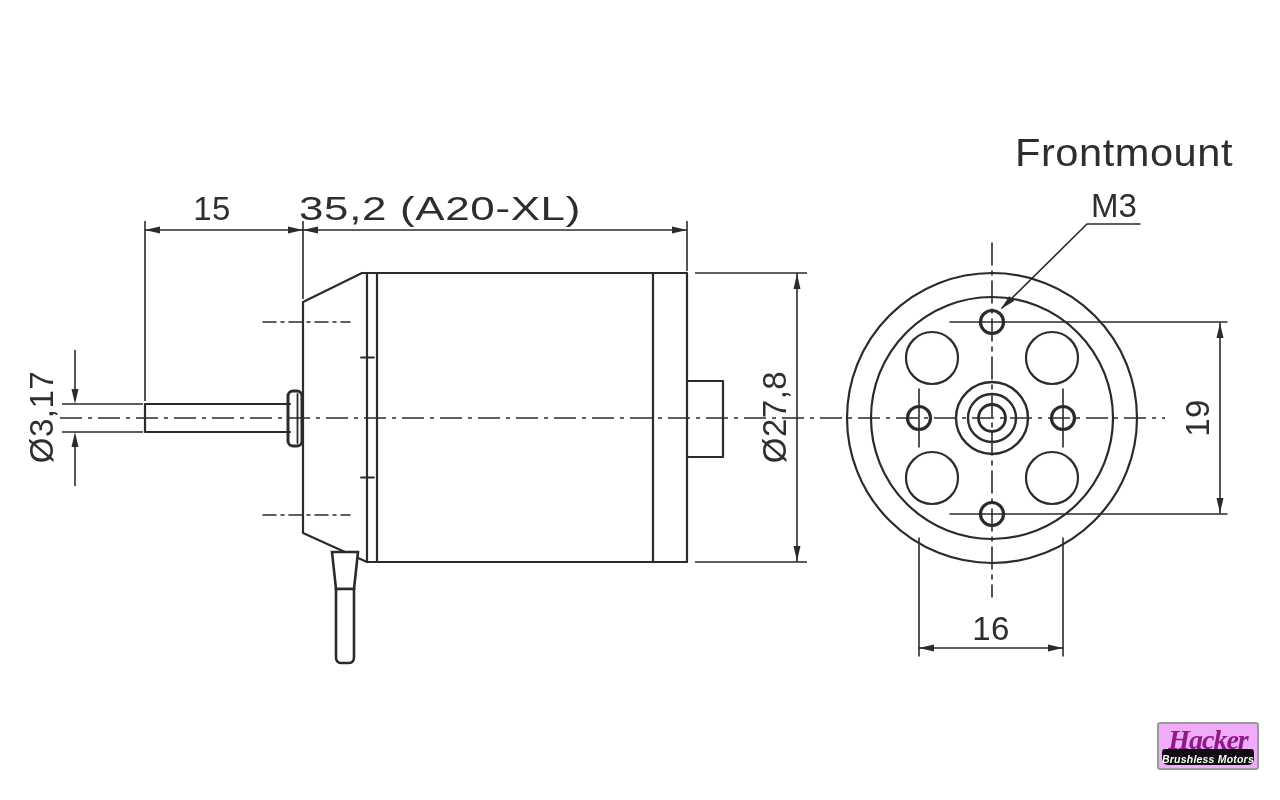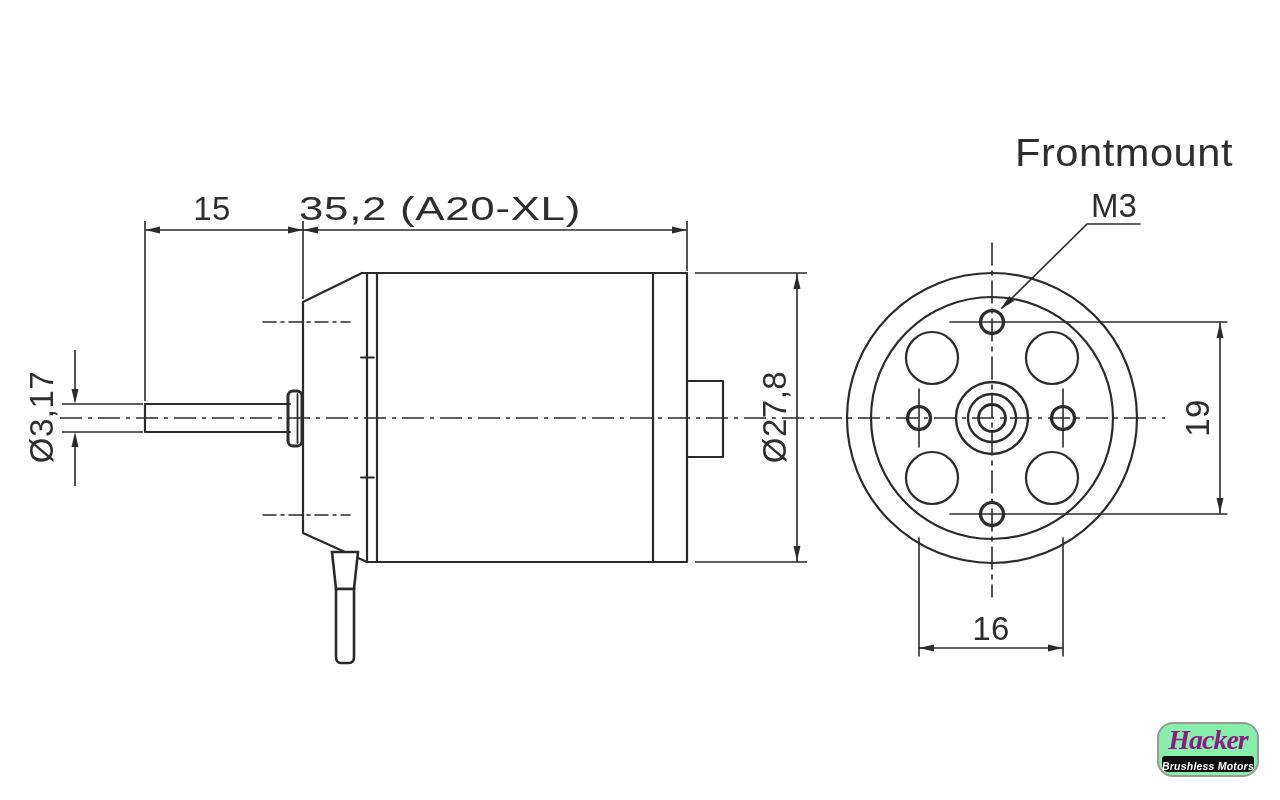--- a/index.html
+++ b/index.html
@@ -4,22 +4,22 @@
 <style>
   html,body{margin:0;padding:0;background:#fff;}
   .canvas{position:relative;width:1280px;height:800px;background:#fff;overflow:hidden;
           font-family:"Liberation Sans",sans-serif;}
   .canvas svg{position:absolute;left:0;top:0;}
   svg text{fill:#2e2e2e;font-family:"Liberation Sans",sans-serif;}
   .dim-txt{font-size:33px;letter-spacing:0.5px;}
   .title-txt{font-size:39px;letter-spacing:0.5px;}
   .m3-txt{font-size:33px;}
   
-  .logo{position:absolute;left:1157px;top:722px;width:102px;height:55px;
-        background:#86efac;border:2px solid #9a9a9a;border-radius:16px;box-sizing:border-box;}
+  .logo{position:absolute;left:1157px;top:722px;width:102px;height:48px;
+        background:#f0abfc;border:2px solid #9a9a9a;border-radius:3px;box-sizing:border-box;}
   .logo-brand{position:absolute;left:0;right:0;top:-1px;text-align:center;
               font-family:"Liberation Serif",serif;
               font-style:italic;font-weight:700;font-size:28px;line-height:34px;
               letter-spacing:-1px;color:#8e1b84;}
   .logo-bar{position:absolute;left:3px;right:3px;bottom:3px;height:16px;background:#0f0f0f;
             border-radius:3px 3px 6px 6px;text-align:center;}
   .logo-tagline{font-style:italic;font-weight:700;font-size:10.5px;line-height:16px;
                 color:#ffffff;letter-spacing:0.2px;font-family:"Liberation Sans",sans-serif;}
 </style>
 </head>

